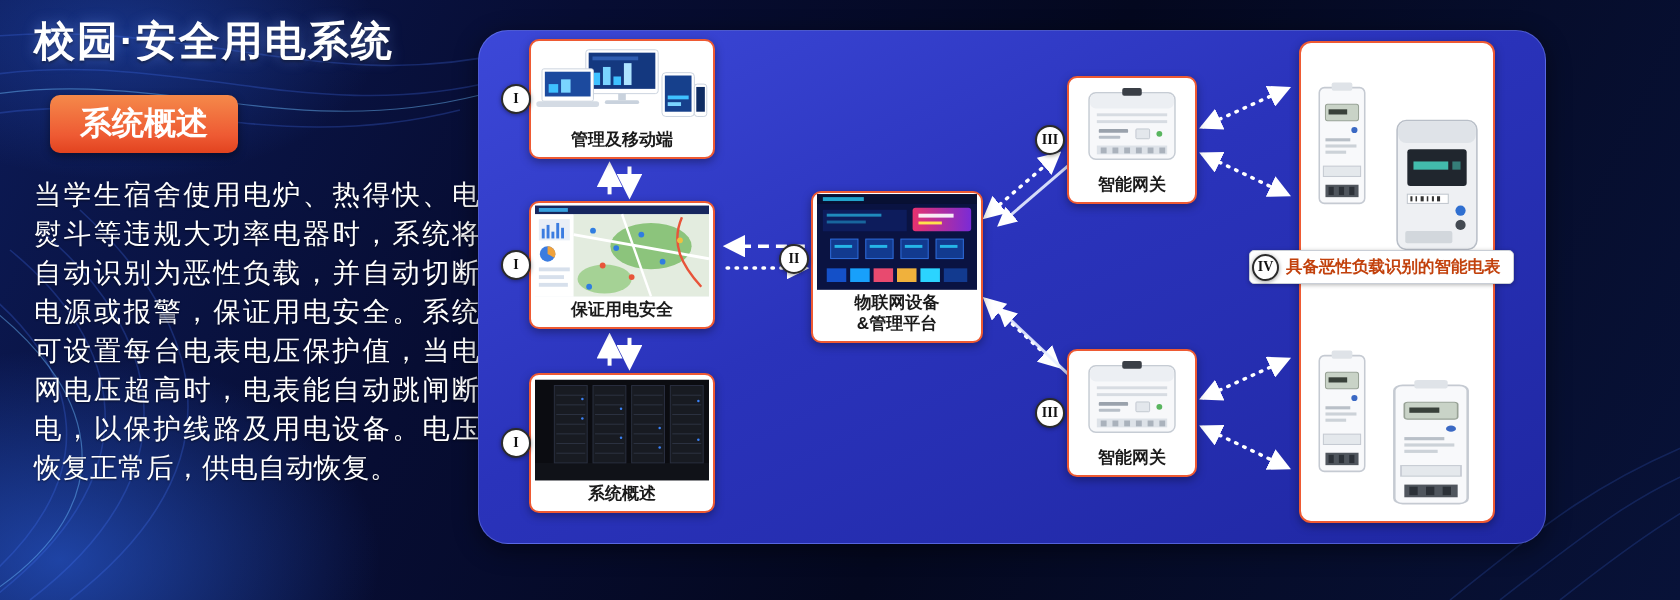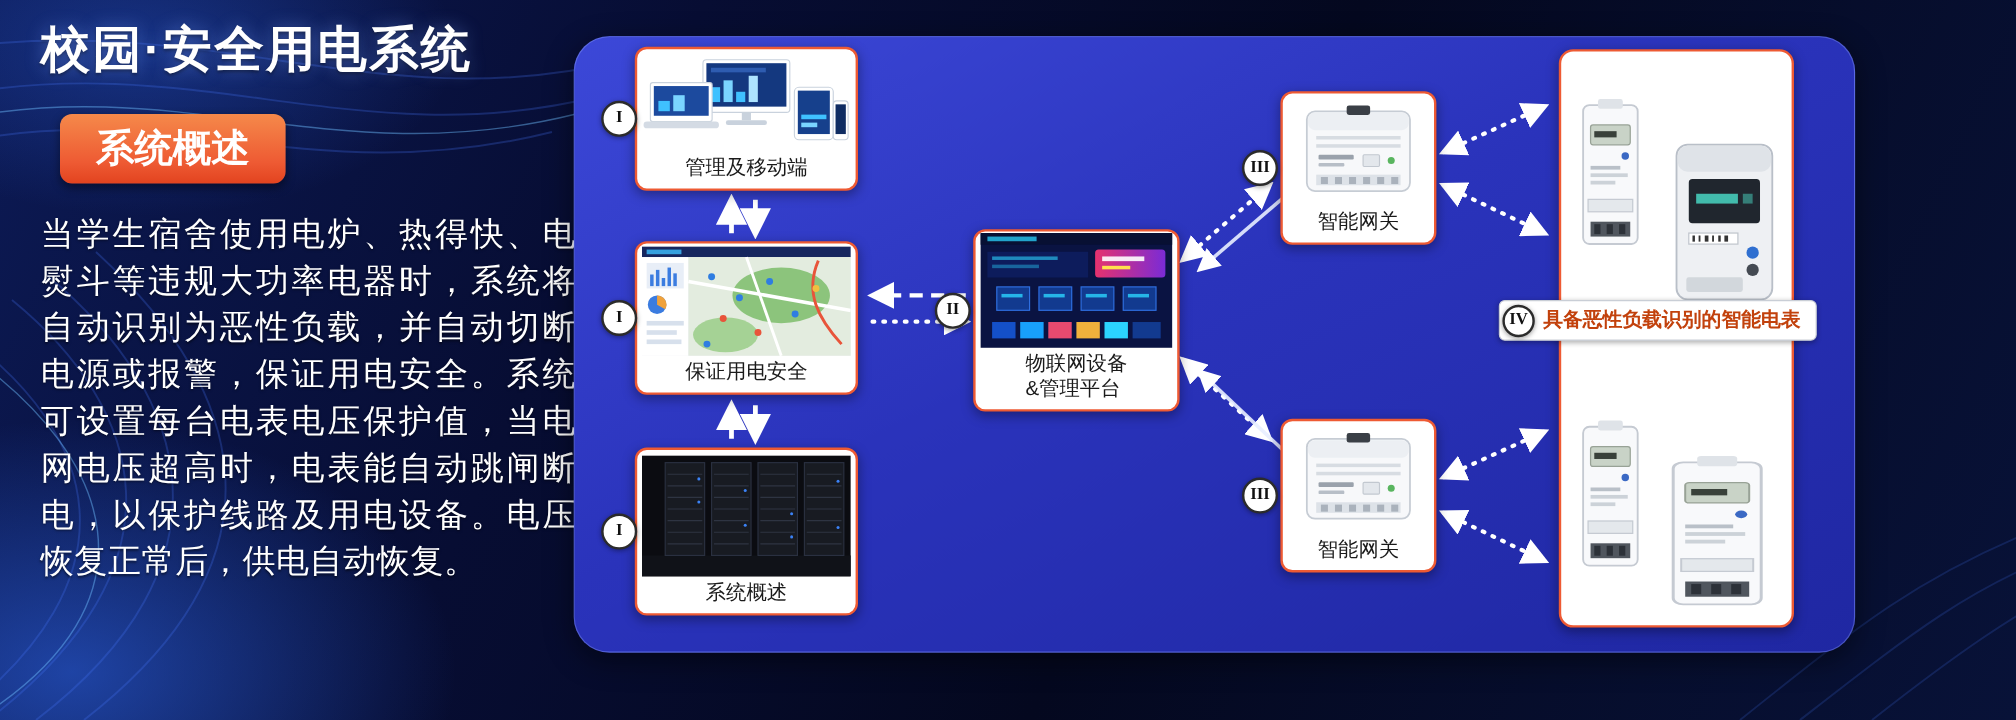--- a/index.html
+++ b/index.html
@@ -48,21 +48,21 @@
   .arrows .dashed{stroke:#fff;stroke-width:3.5;stroke-dasharray:11 7;}
   .arrows .dotted{stroke:#fff;stroke-width:3.5;stroke-dasharray:1.5 7.5;stroke-linecap:round;}
 
   .node{
     position:absolute;background:#fff;border:2.5px solid var(--accent);
     border-radius:10px;display:flex;flex-direction:column;align-items:center;
     justify-content:flex-end;overflow:hidden;box-shadow:0 3px 10px rgba(0,0,0,.35);
   }
   .node .art{flex:1 1 auto;width:100%;display:flex;align-items:center;justify-content:center;padding:4px 4px 0 4px;}
   .node .art svg{max-width:100%;max-height:100%;}
-  .node-label{font-size:17px;font-weight:400;color:#1a1a1a;line-height:1.2;padding:3px 2px 7px 2px;text-align:left;white-space:nowrap;}
+  .node-label{font-size:17px;font-weight:700;color:#1a1a1a;line-height:1.2;padding:3px 2px 7px 2px;text-align:center;white-space:nowrap;}
   .node-label.two-line{white-space:normal;}
 
   .card-a{left:50px;top:8px;width:186px;height:120px;}
   .card-b{left:50px;top:170px;width:186px;height:128px;}
   .card-c{left:50px;top:342px;width:186px;height:140px;}
   .card-d{left:332px;top:160px;width:172px;height:152px;}
   .card-e{left:588px;top:45px;width:130px;height:128px;}
   .card-f{left:588px;top:318px;width:130px;height:128px;}
 
   .badge-circle{

